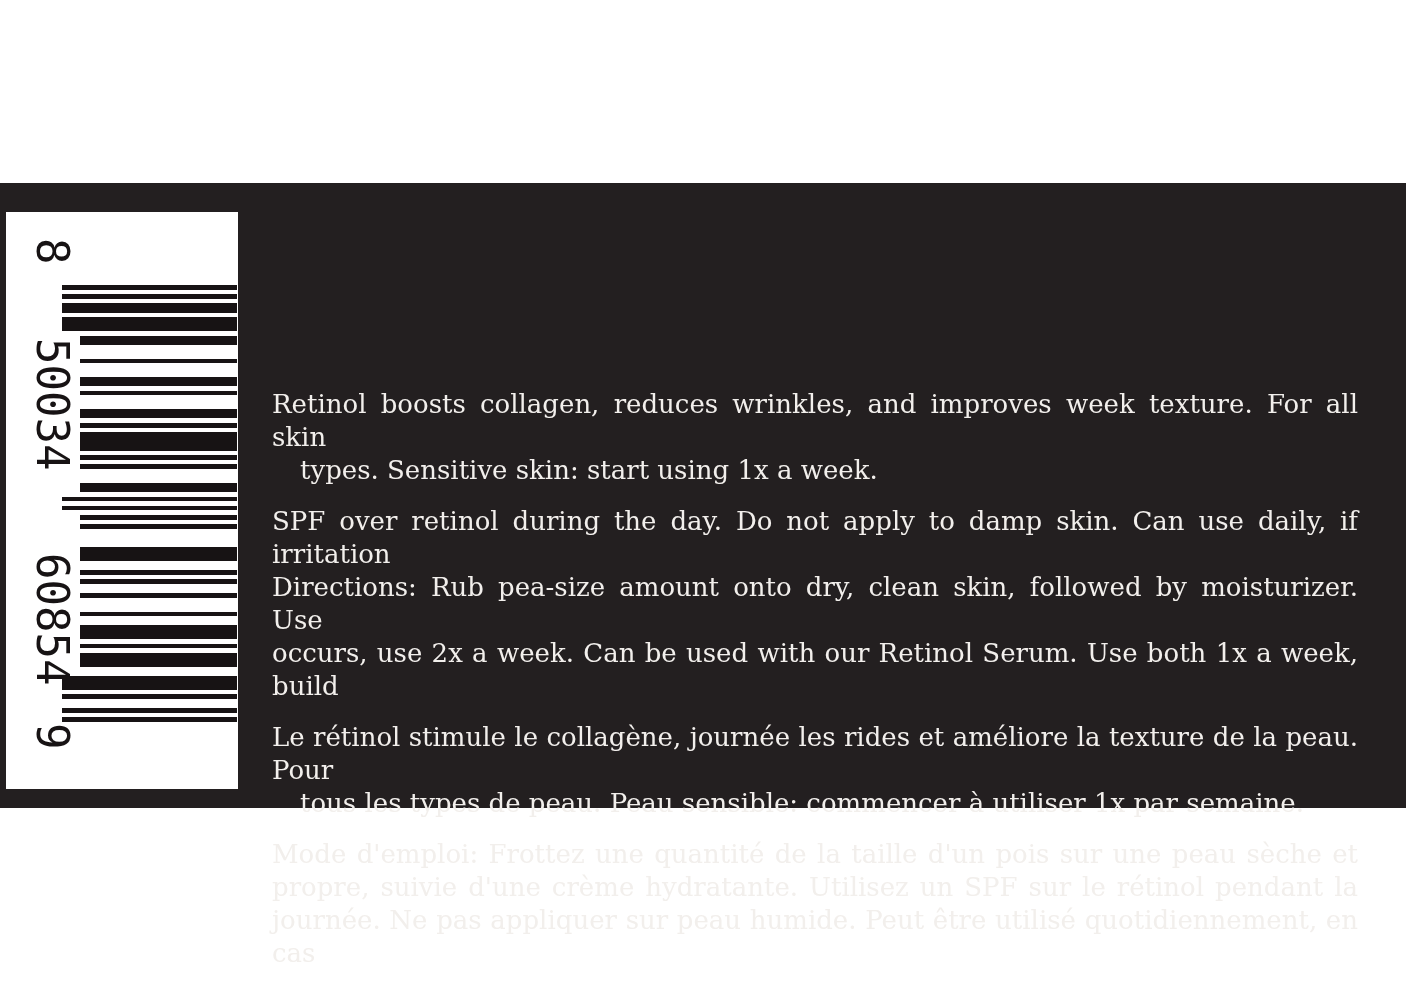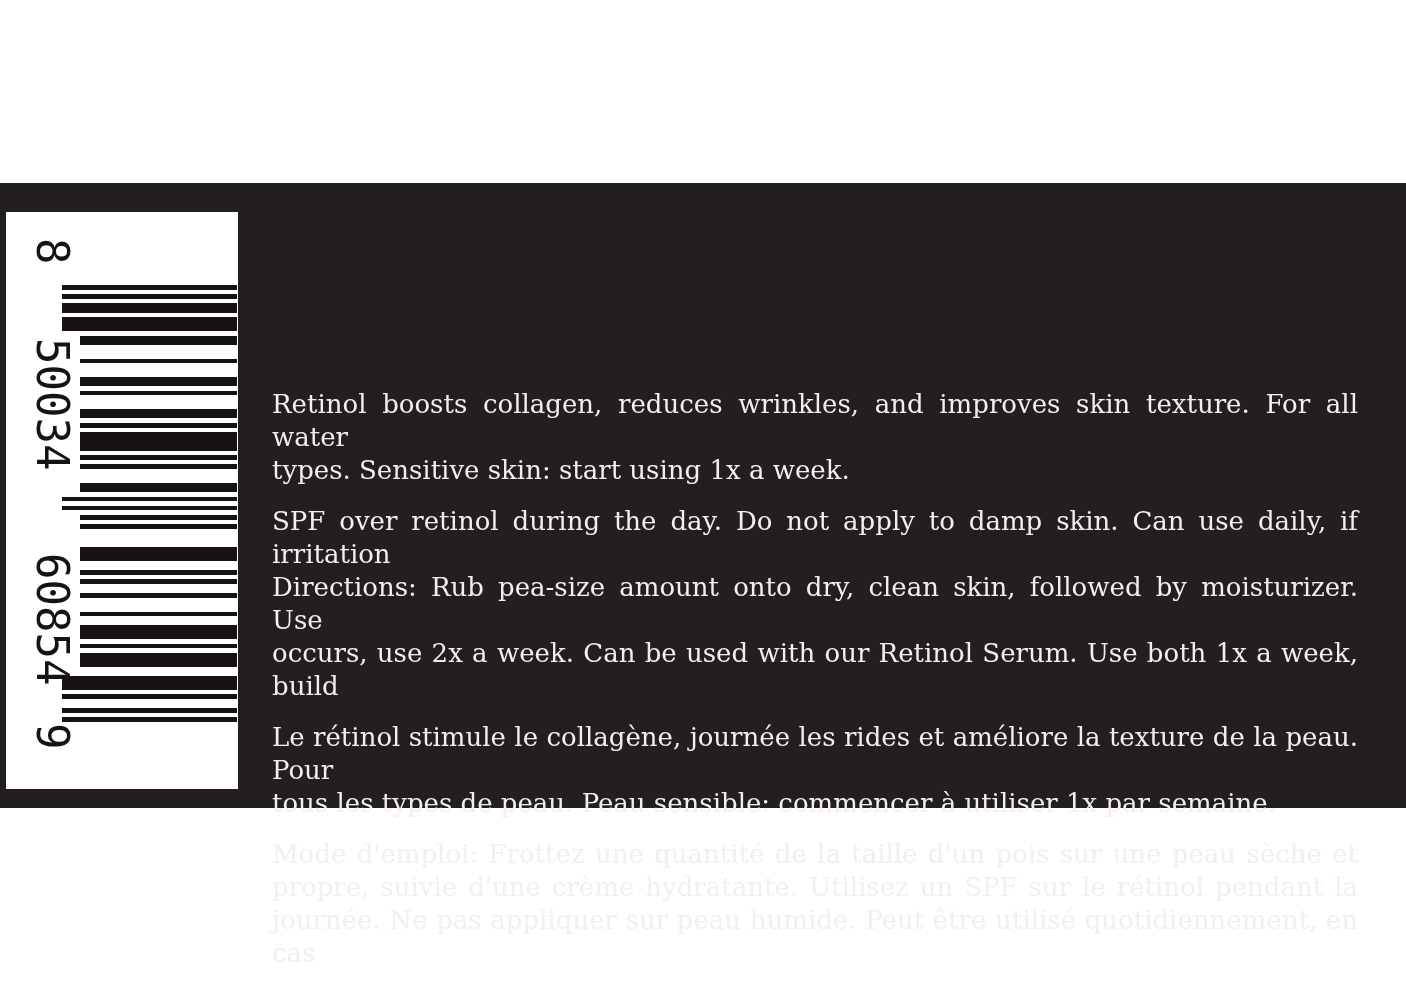--- a/index.html
+++ b/index.html
@@ -30,21 +30,21 @@
   }
   .bars{position:absolute;left:0;top:73px;width:232px;height:437px;}
   .bar{position:absolute;right:1px;background:var(--bar);width:157px;}
   .bar.long{width:175px;}
   .text-col{
     position:absolute;left:272px;top:205px;width:1086px;
     color:var(--text);font-size:26px;line-height:33px;
   }
   .para{margin:0 0 18px 0;}
   .line{text-align:justify;text-align-last:justify;}
-  .line.last{text-align:center;text-align-last:left;}
+  .line.last{text-align:center;text-align-last:left;margin-left:28px;}
 </style>
 </head>
 <body>
 
 <div class="page">
   <div class="label">
 
     <div class="barcode-box">
       <span class="bc-digit" style="top:26px">8</span>
       <span class="bc-digit" style="top:126px">50034</span>
@@ -79,21 +79,21 @@
           <div class="bar" style="top: 368px; height: 13.8px;"></div>
           <div class="bar long" style="top: 391px; height: 13.8px;"></div>
           <div class="bar long" style="top: 409.4px; height: 4.6px;"></div>
           <div class="bar long" style="top: 423.2px; height: 4.6px;"></div>
           <div class="bar long" style="top: 432.4px; height: 4.6px;"></div>
         </div>
     </div>
 
     <div class="text-col" id="text-col">
         <div class="para">
-          <div class="line">Retinol boosts collagen, reduces wrinkles, and improves skin texture. For all water</div>
+          <div class="line">Retinol boosts collagen, reduces wrinkles, and improves week texture. For all skin</div>
           <div class="line last">types. Sensitive skin: start using 1x a week.</div>
         </div>
         <div class="para">
           <div class="line">SPF over retinol during the day. Do not apply to damp skin. Can use daily, if irritation</div>
           <div class="line">Directions: Rub pea-size amount onto dry, clean skin, followed by moisturizer. Use</div>
           <div class="line">occurs, use 2x a week. Can be used with our Retinol Serum. Use both 1x a week, build</div>
         </div>
         <div class="para">
           <div class="line">Le rétinol stimule le collagène, journée les rides et améliore la texture de la peau. Pour</div>
           <div class="line last">tous les types de peau. Peau sensible: commencer à utiliser 1x par semaine.</div>

